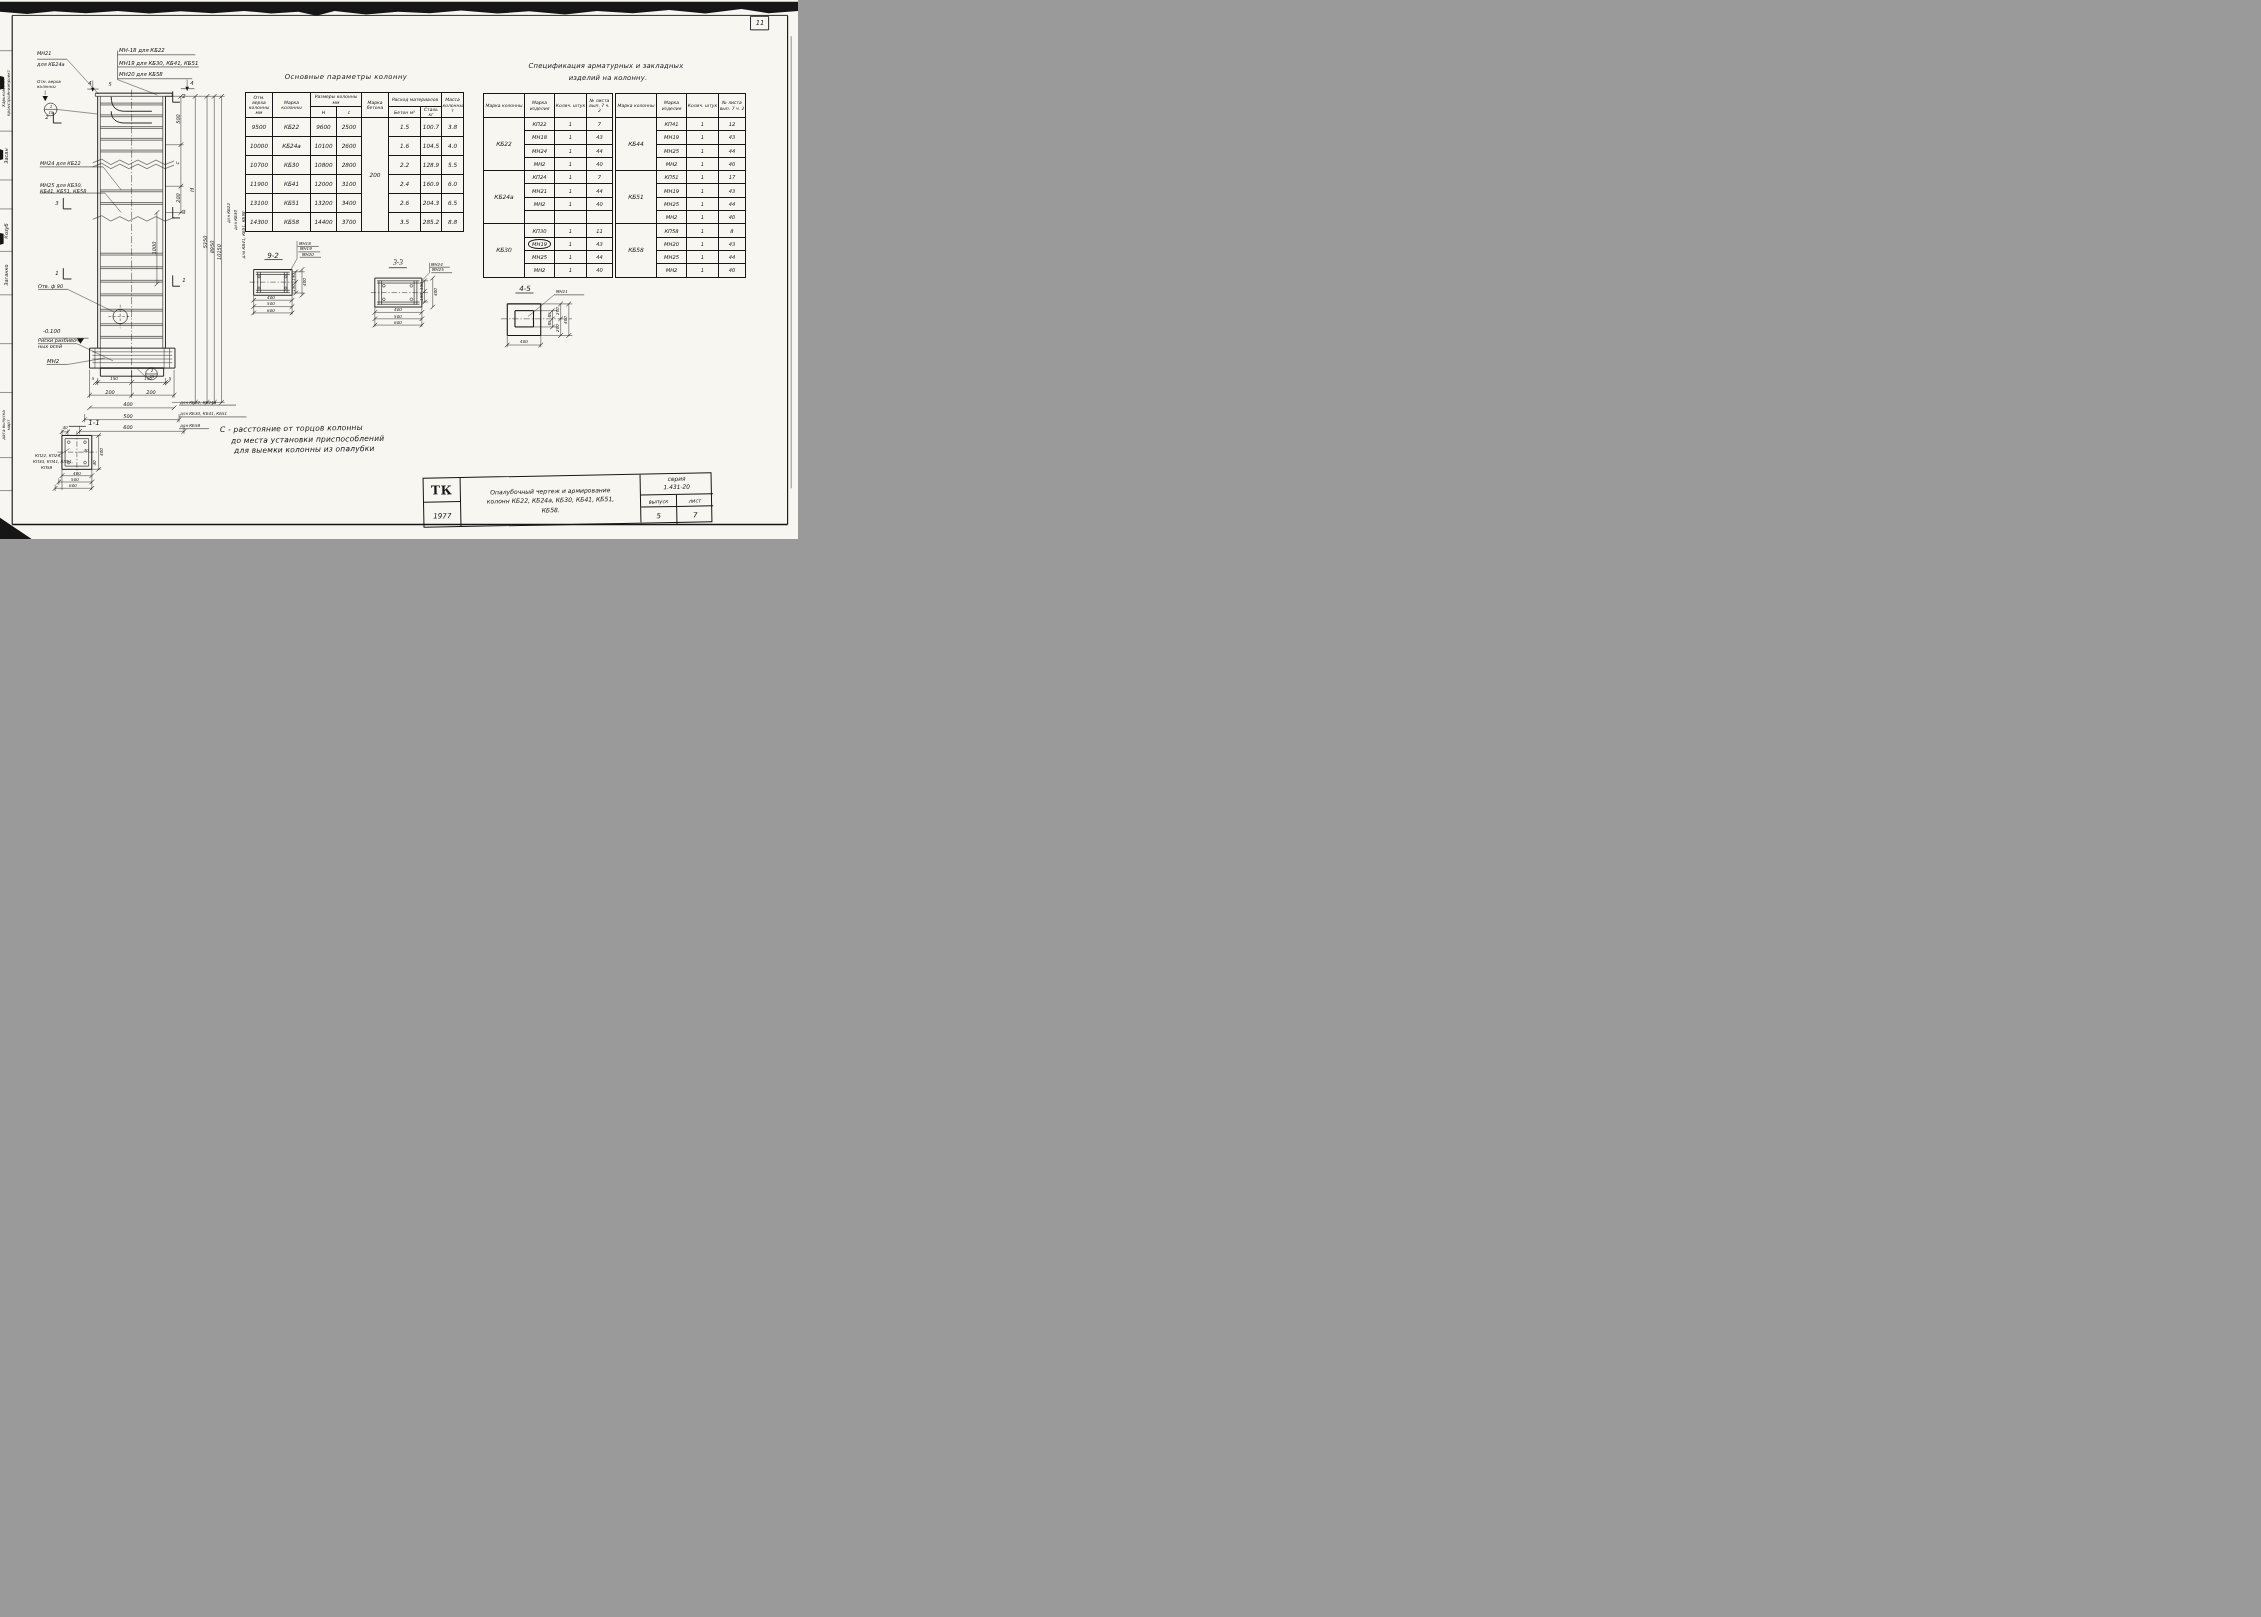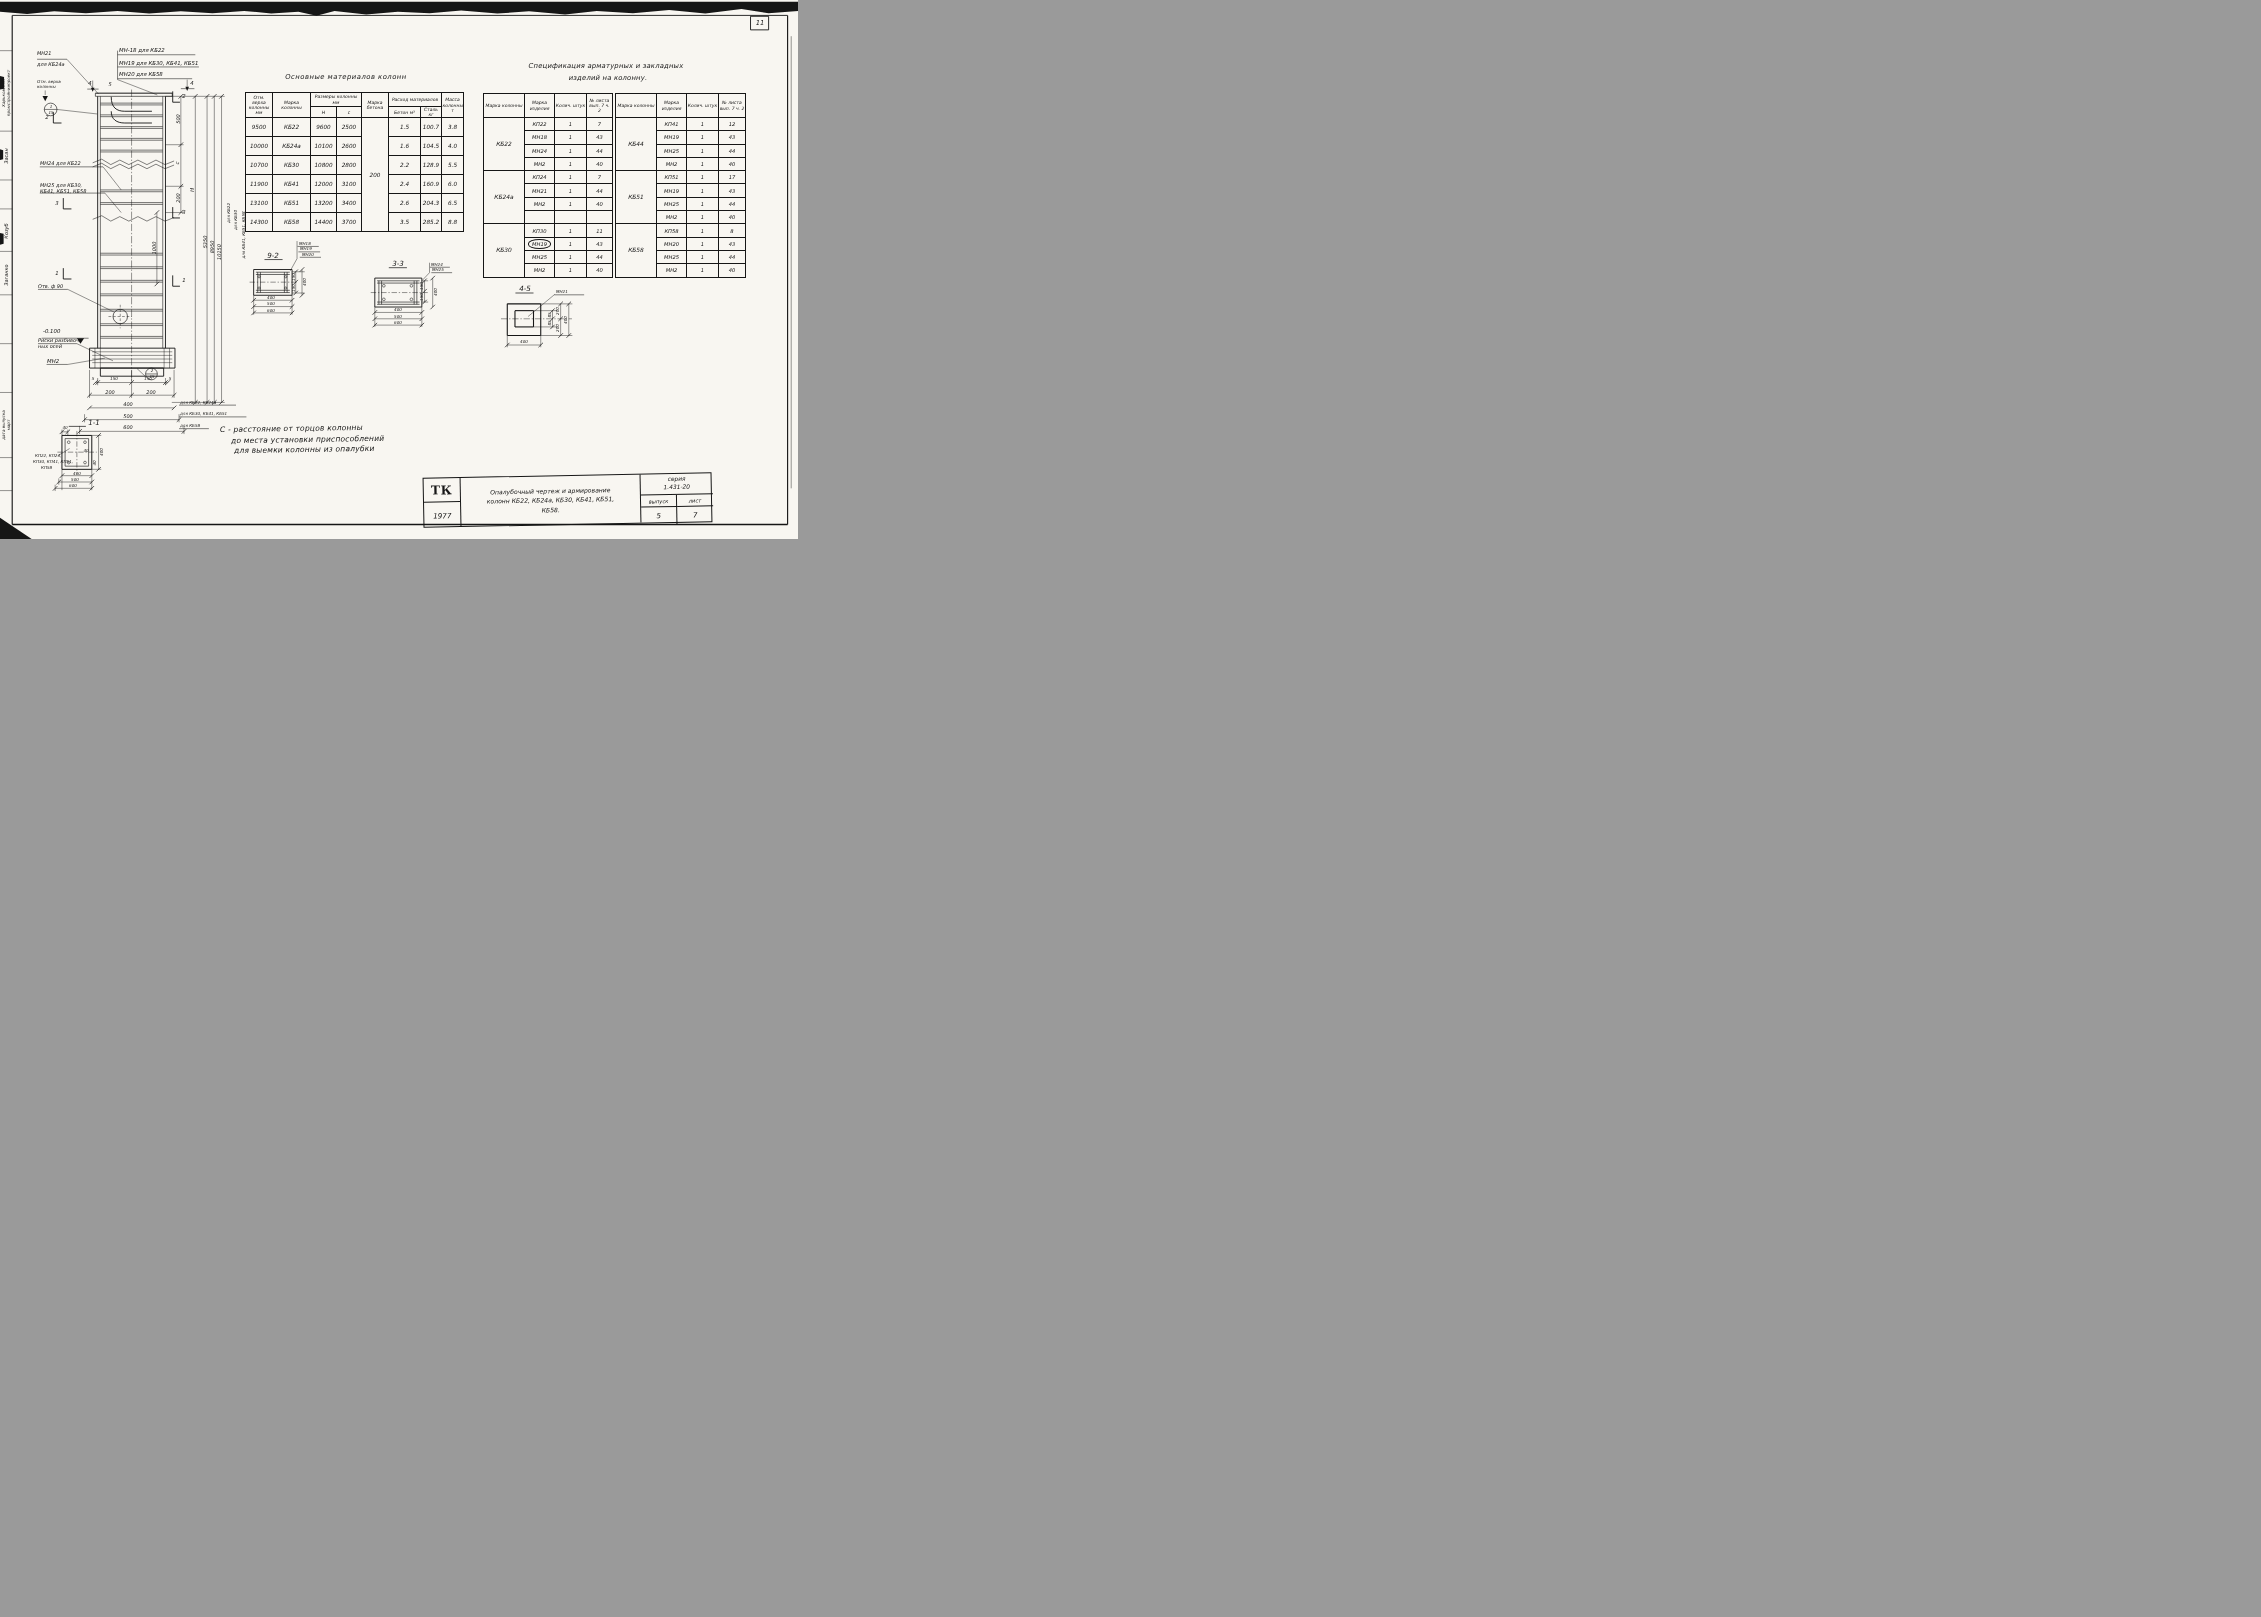--- a/index.html
+++ b/index.html
@@ -461,21 +461,21 @@
   <span class="lbl ctr" style="left:151px;top:392px;">200</span>
   <span class="lbl ctr" style="left:128px;top:404px;">400</span>
   <span class="lbl ctr" style="left:128px;top:416px;">500</span>
   <span class="lbl ctr" style="left:128px;top:427px;">600</span>
   <span class="lbl sm" style="left:180px;top:401px;">для КБ22, КБ24а</span>
   <span class="lbl sm" style="left:180px;top:412px;">для КБ30, КБ41, КБ51</span>
   <span class="lbl sm" style="left:180px;top:424px;">для КБ58</span>
   <span class="lbl sm ctr" style="left:152px;top:371px;">2</span>
   <span class="lbl sm ctr" style="left:152px;top:377px;">15</span>
 
-  <span class="lbl lg ctr" style="left:346px;top:77px;letter-spacing:0.5px;">Основные материалов колонн</span>
+  <span class="lbl lg ctr" style="left:346px;top:77px;letter-spacing:0.5px;">Основные параметры колонну</span>
   <table class="pt">
     <colgroup>
         <col style="width:27px">
         <col style="width:38px">
         <col style="width:26px">
         <col style="width:25px">
       <col style="width:27px">
         <col style="width:32px">
         <col style="width:21px">
         <col style="width:22px">
@@ -724,21 +724,21 @@
   <span class="lbl sm" style="left:299px;top:242px;">МН18</span>
   <span class="lbl sm" style="left:300px;top:247px;">МН19</span>
   <span class="lbl sm" style="left:302px;top:253px;">МН20</span>
   <span class="lbl rot sm" style="left:294px;top:277px;">150</span>
   <span class="lbl rot sm" style="left:294px;top:288px;">150</span>
   <span class="lbl rot sm" style="left:305px;top:282px;">400</span>
   <span class="lbl sm ctr" style="left:271px;top:298px;">400</span>
   <span class="lbl sm ctr" style="left:271px;top:304px;">500</span>
   <span class="lbl sm ctr" style="left:271px;top:311px;">600</span>
 
-  <span class="lbl ctr" style="left:398px;top:264px;font-size:7.2px;">3-3</span>
+  <span class="lbl ctr" style="left:398px;top:264px;font-size:7.2px;font-family:Liberation Serif, serif;">3-3</span>
   <span class="lbl sm" style="left:431px;top:263px;">МН24</span>
   <span class="lbl sm" style="left:432px;top:268px;">МН25</span>
   <span class="lbl rot sm" style="left:422px;top:286px;">150</span>
   <span class="lbl rot sm" style="left:422px;top:297px;">150</span>
   <span class="lbl rot sm" style="left:436px;top:292px;">400</span>
   <span class="lbl sm ctr" style="left:398px;top:310px;">400</span>
   <span class="lbl sm ctr" style="left:398px;top:317px;">500</span>
   <span class="lbl sm ctr" style="left:398px;top:323px;">600</span>
 
   <span class="lbl ctr" style="left:525px;top:289px;font-size:7.2px;">4-5</span>

